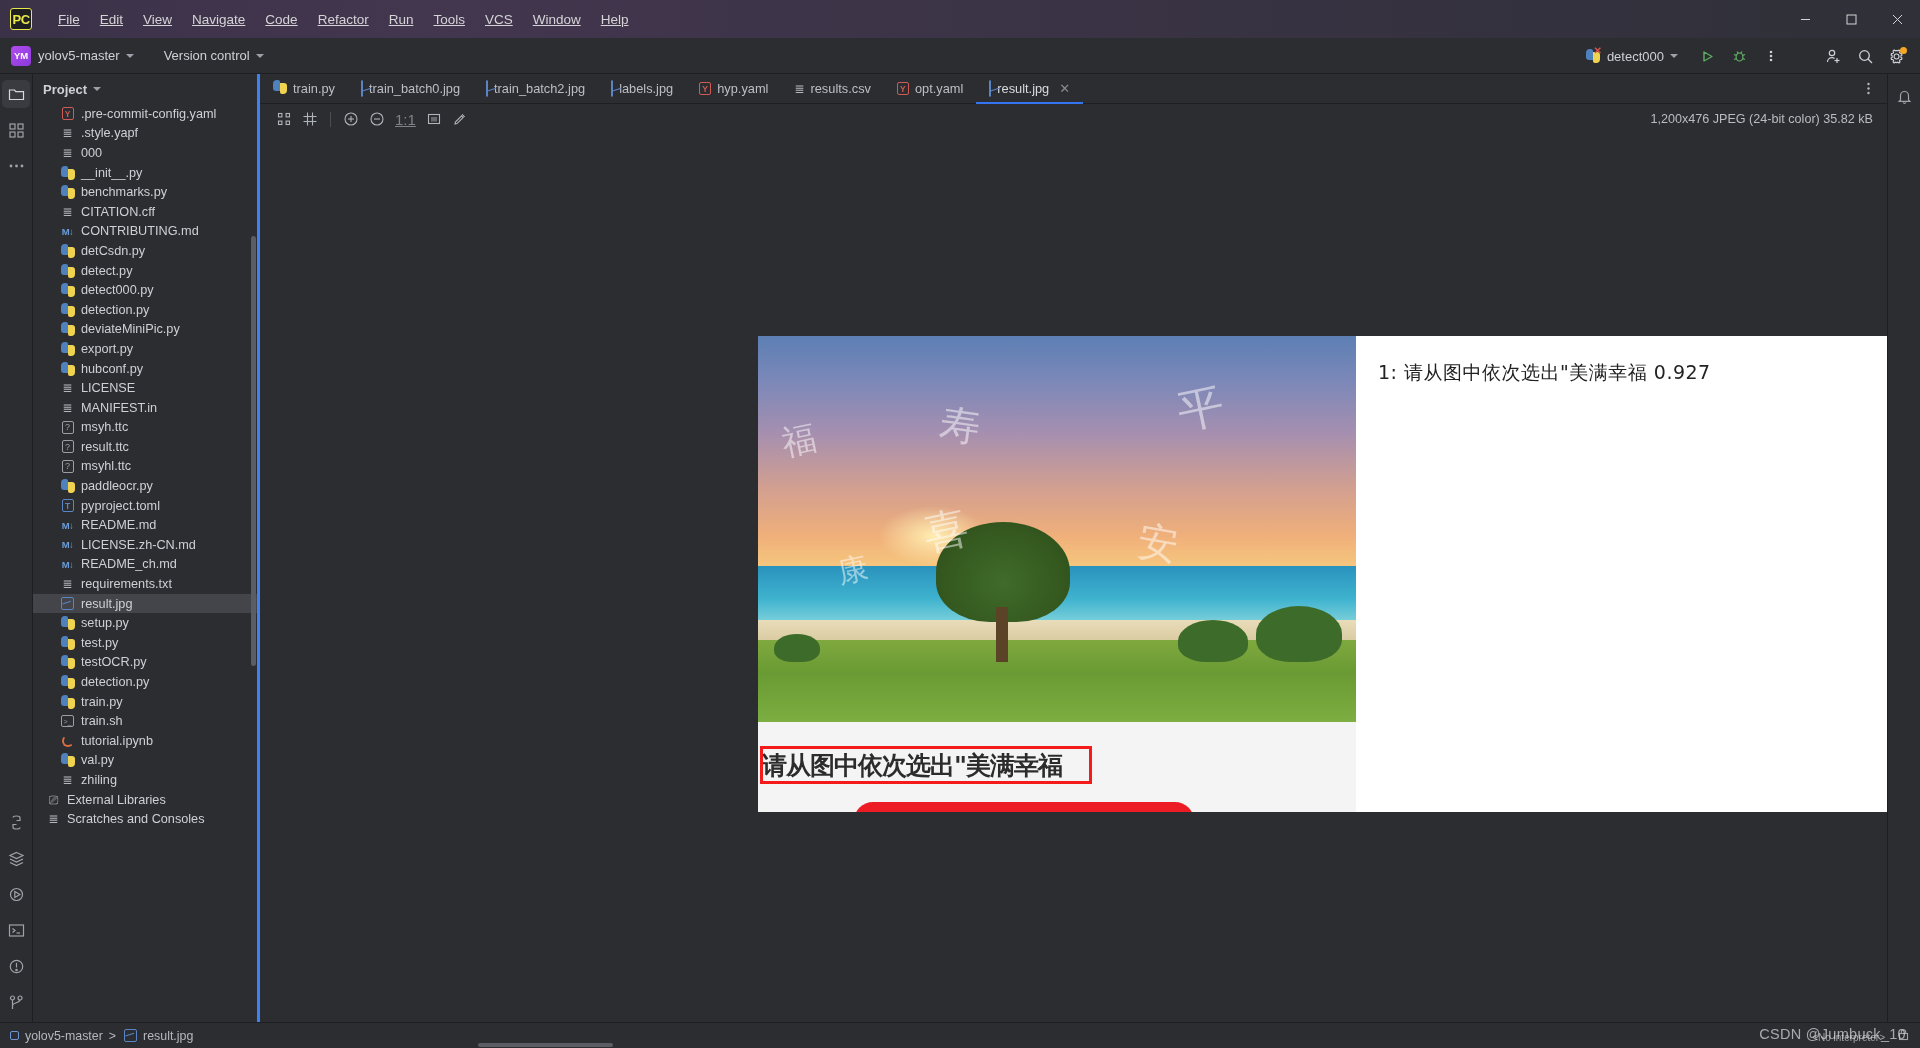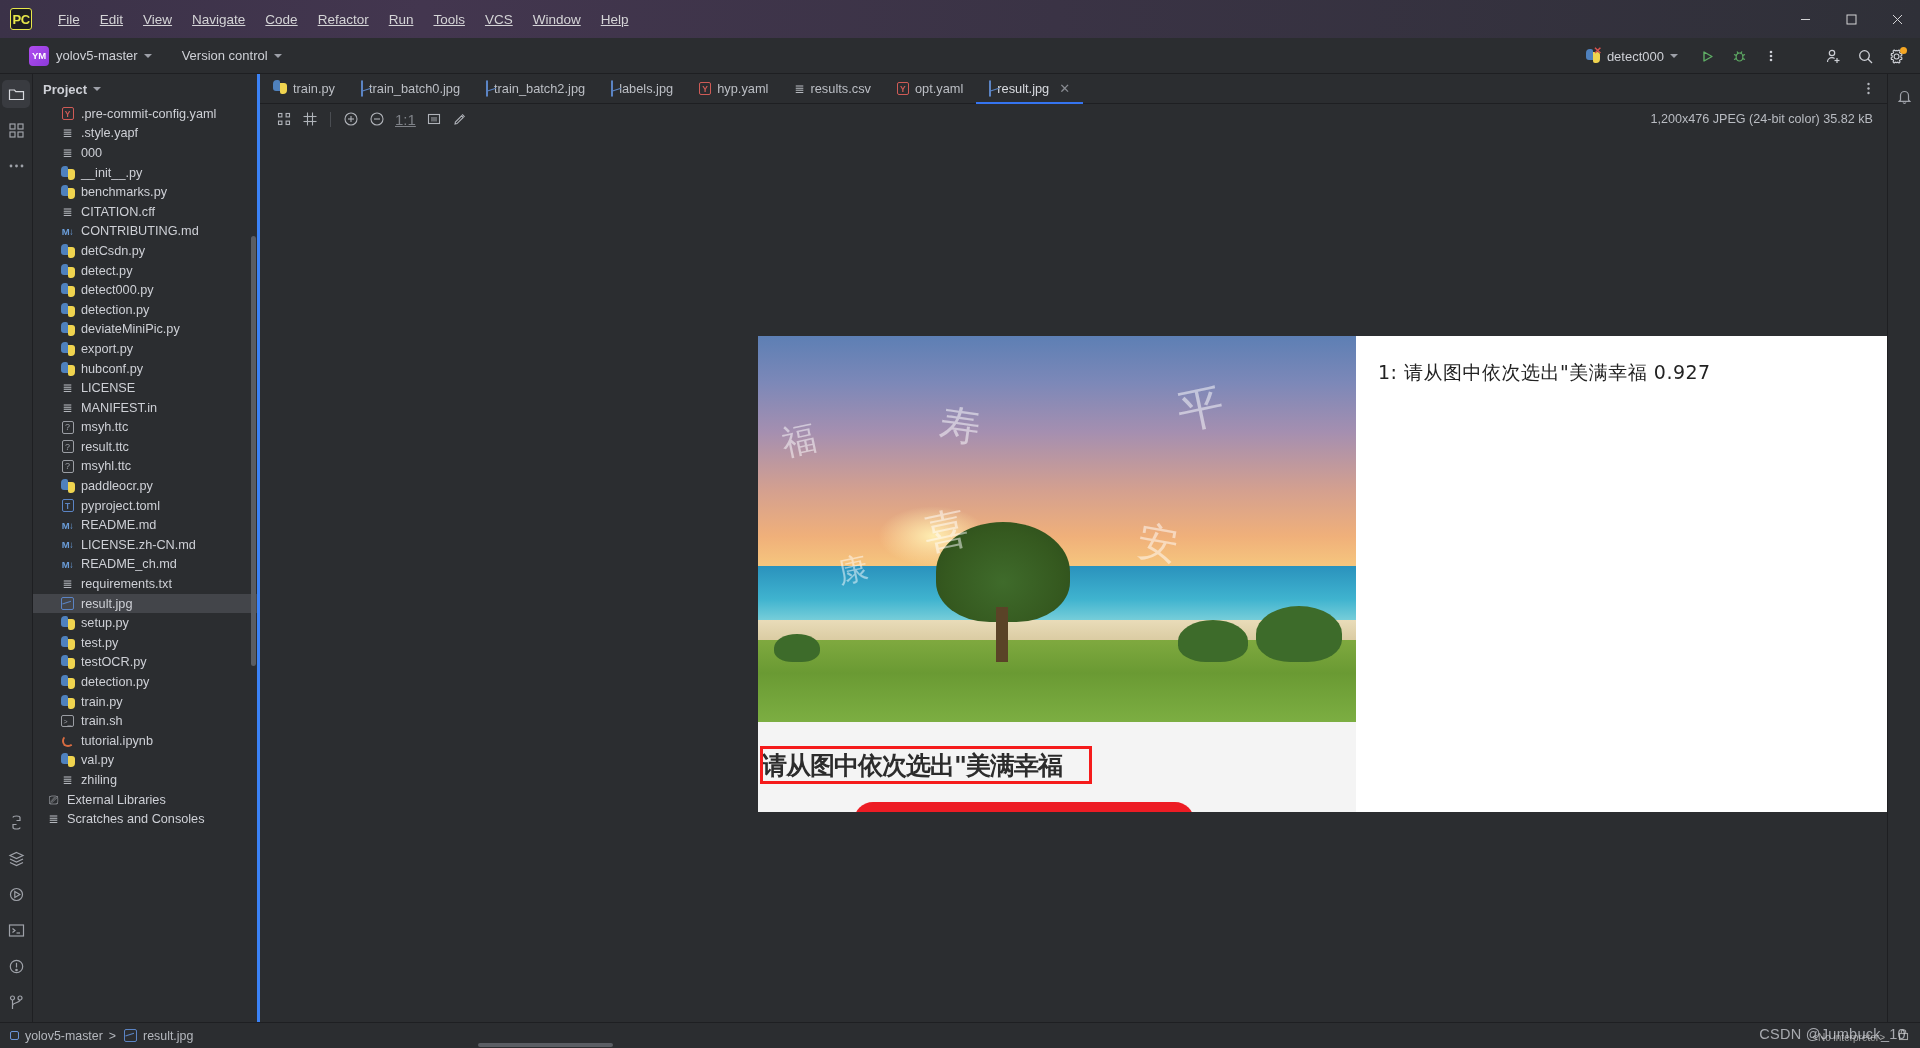--- a/index.html
+++ b/index.html
@@ -42,21 +42,21 @@
     width: 46px; height: 38px; display: flex; align-items: center; justify-content: center;
     color: #d4d4d6;
   }
 
   
   .toolbar {
     height: 36px; width: 100%;
     background: #2b2d30;
     border-bottom: 1px solid #1e1f22;
     display: flex; align-items: center;
-    padding-left: 24px;
+    padding-left: 6px;
     position: relative;
   }
   .ym-badge {
     width: 20px; height: 20px; border-radius: 4px;
     background: linear-gradient(135deg, #b14cf0, #8b3ad9);
     color: #fff; font-size: 9.5px; font-weight: bold;
     display: flex; align-items: center; justify-content: center;
     margin-right: 7px;
   }
   .tb-text { color: #ced0d6; font-size: 13px; }

